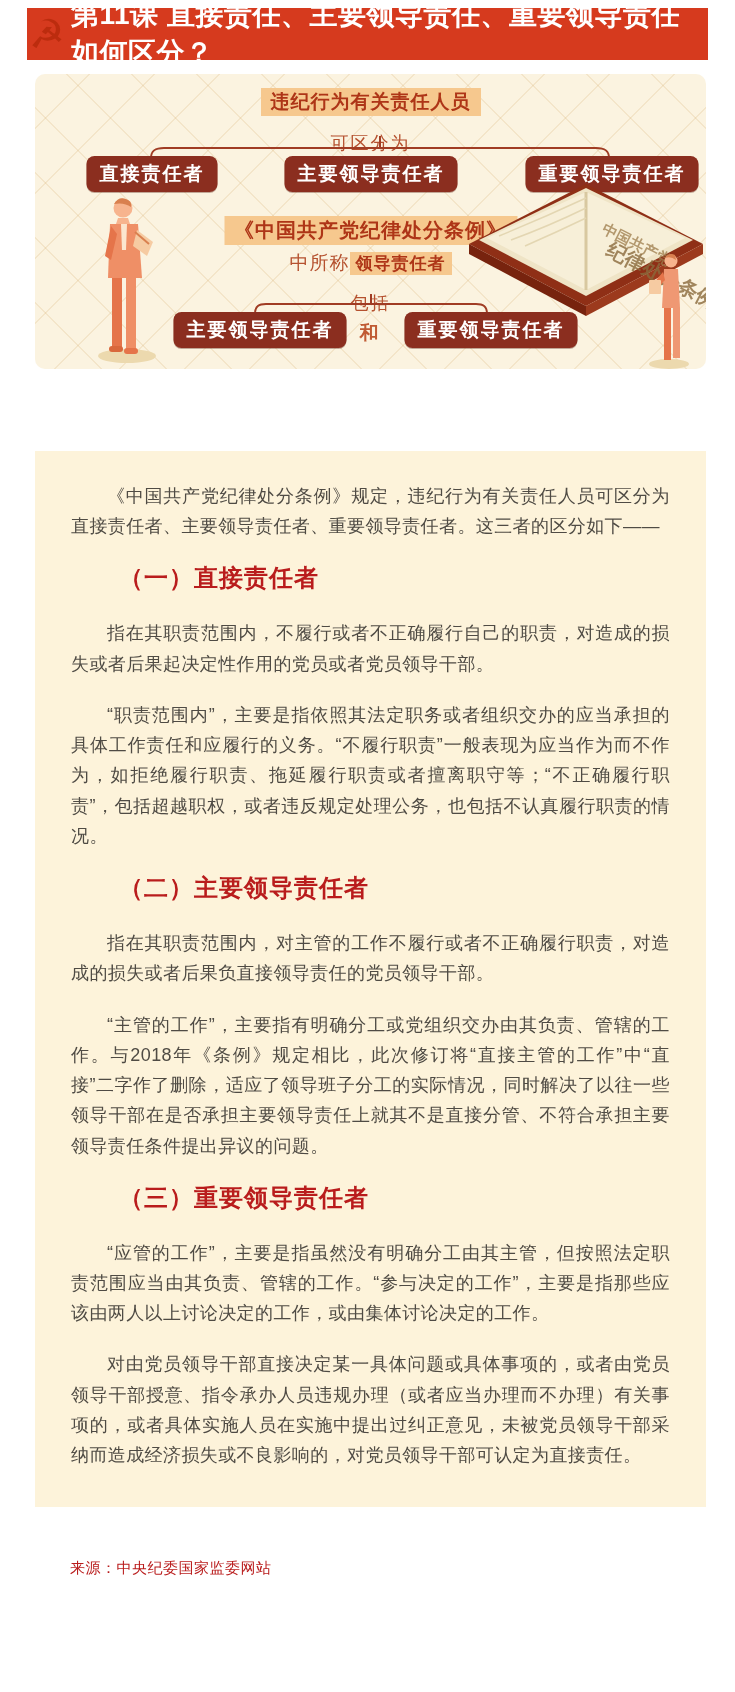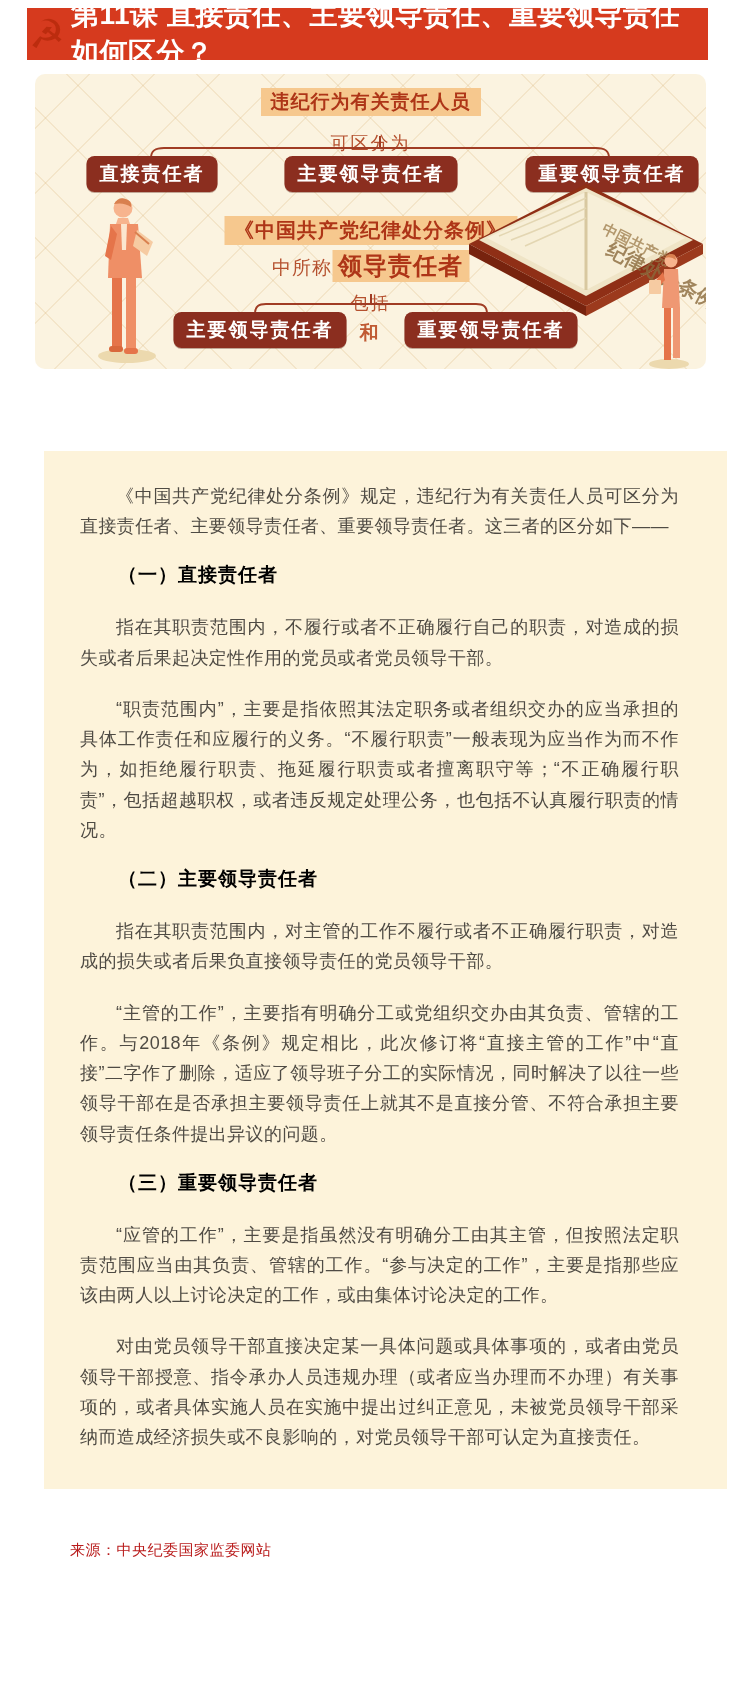--- a/index.html
+++ b/index.html
@@ -46,37 +46,37 @@
   }
   .row1{top:82px;}
   .row2{top:238px;}
   .bx1{left:117px;} .bx2{left:336px;} .bx3{left:577px;}
   .bxm{left:225px;} .bxi{left:456px;}
   .and-label{position:absolute;left:334px;top:246px;transform:translateX(-50%);
     color:#c05a33;font-size:19px;font-weight:bold;}
   .law-chip{position:absolute;top:142px;left:50%;transform:translateX(-50%);font-size:20px;}
   .law-line{position:absolute;top:176px;left:50%;transform:translateX(-50%);
     font-size:19px;color:#b5512f;letter-spacing:1px;white-space:nowrap;}
-  .law-line .chip{font-size:24px;padding:0 6px;}
+  .law-line .chip{font-size:17px;padding:0 6px;}
   .illu{position:absolute;}
   .illu-person-left{left:62px;top:120px;}
   .illu-book{left:428px;top:100px;}
   .illu-person-right{left:612px;top:178px;}
 
   
   .body-panel{
-    margin:82px 29px 0 44px;width:599px;background:#fdf3da;
-    padding:30px 48px 16px 36px;
+    margin:82px 29px 0 35px;width:599px;background:#fdf3da;
+    padding:30px 36px 16px 36px;
   }
   .body-panel p{
     margin:0 0 21px 0;color:#4f4b44;font-size:18px;line-height:1.68;
     text-indent:2em;letter-spacing:.4px;text-align:justify;
   }
   .sec-heading{
-    margin:6px 0 24px 0;color:#000000;font-size:19px;font-weight:bold;
+    margin:6px 0 24px 0;color:#b91c1c;font-size:24px;font-weight:bold;
     text-indent:2em;letter-spacing:1px;
   }
 
   
   .source{
     margin:52px 0 0 70px;color:#b91c1c;font-size:15px;letter-spacing:.5px;
   }
 </style>
 </head>
 <body>

